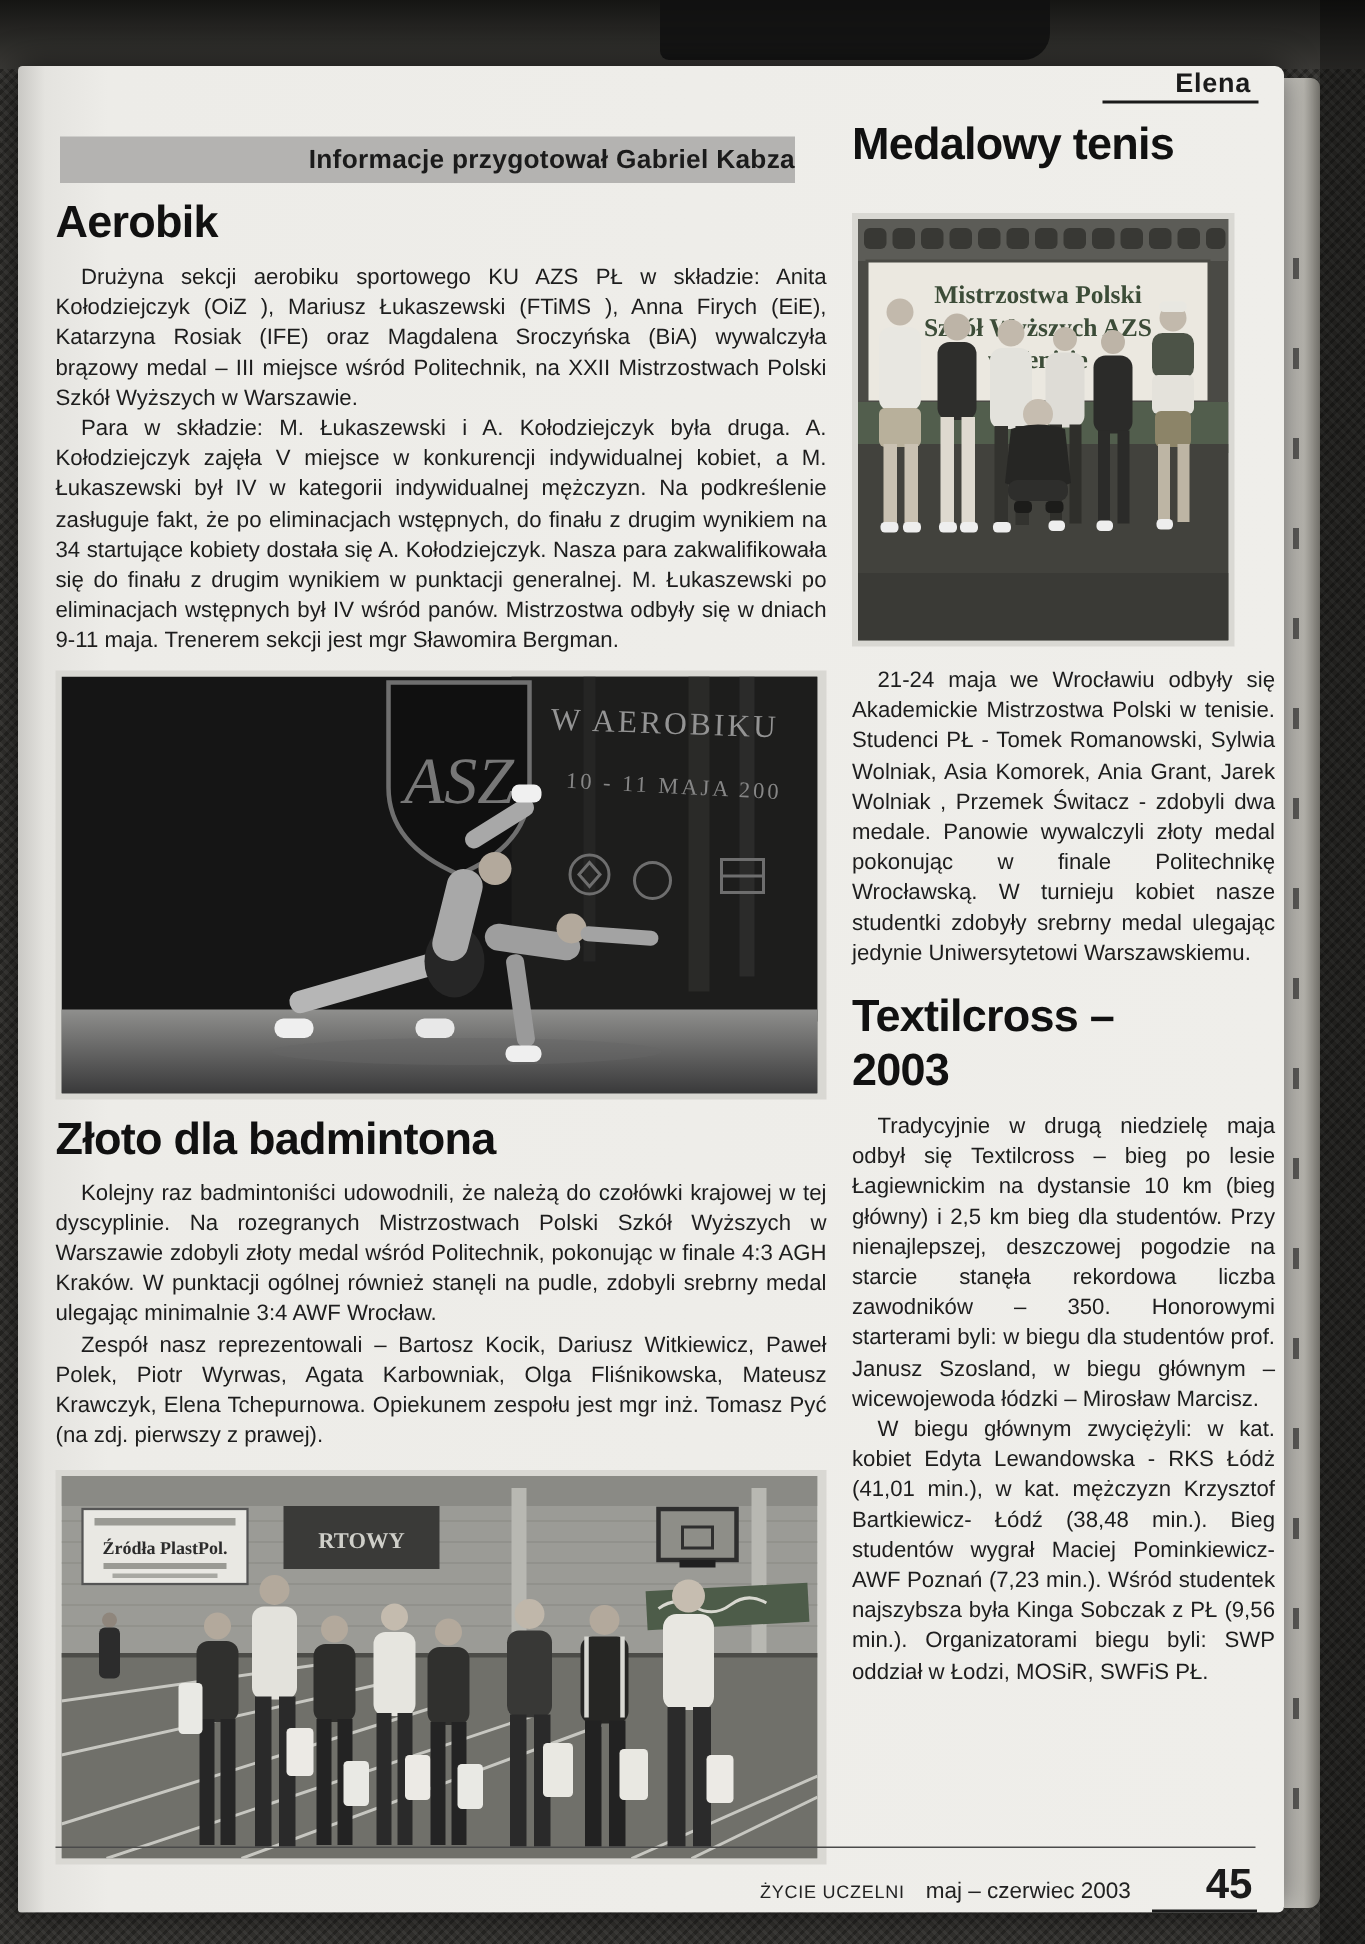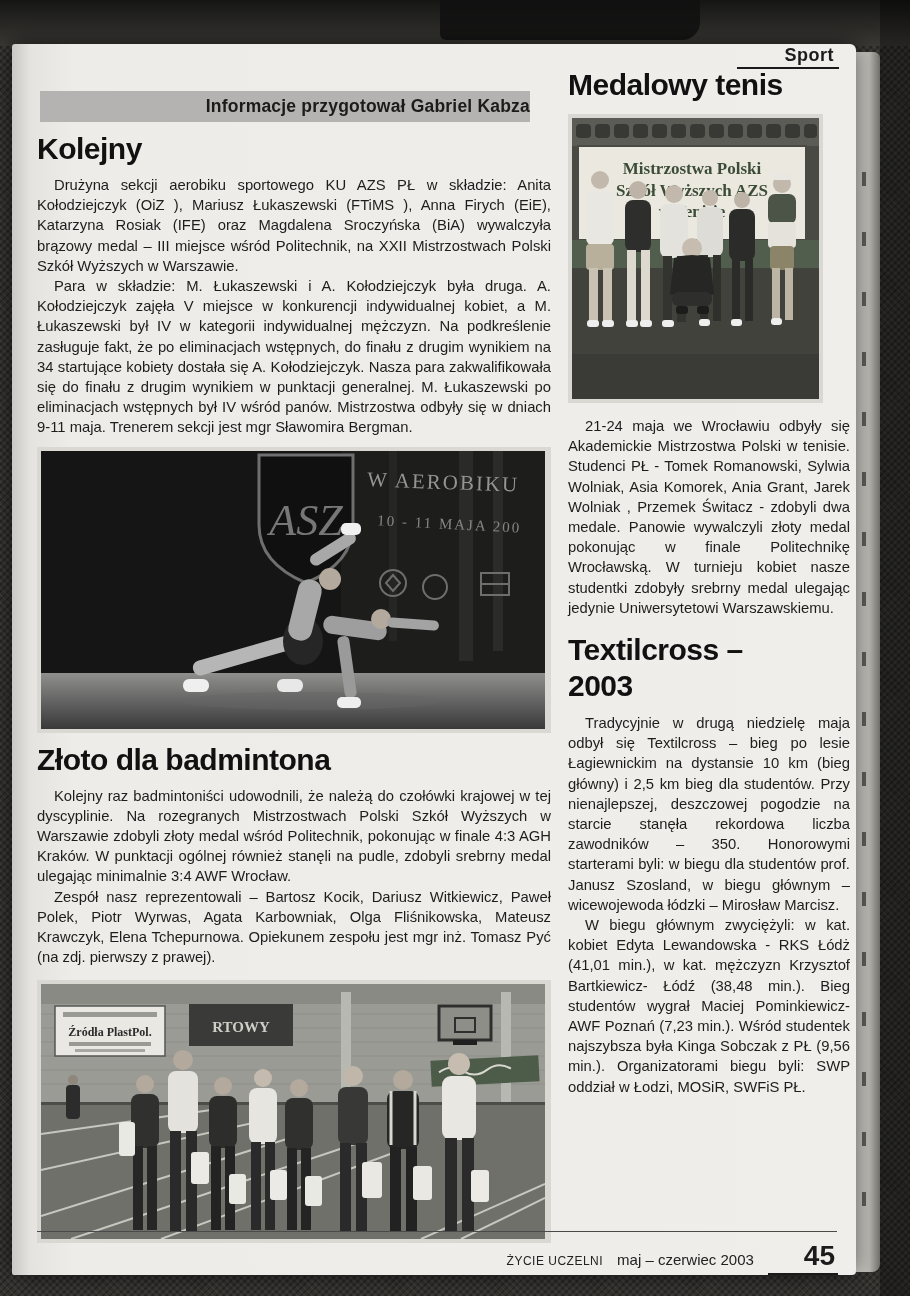--- a/index.html
+++ b/index.html
@@ -27,21 +27,21 @@
     background:linear-gradient(90deg,#c9c8c4 0,#e4e3df 18px,#edecE8 60px,#efeeea 100%);
     background-color:#eeede9;
     border-radius:3px 6px 4px 2px;
     box-shadow:0 0 22px rgba(0,0,0,.65);
   }
   .sport-label{position:absolute;top:1px;right:17px;font-size:18px;font-weight:bold;
     border-bottom:2px solid #1a1a1a;padding:0 5px 1px 48px;letter-spacing:.5px;}
   .byline-bar{position:absolute;left:28px;top:47px;width:477px;height:31px;background:#b4b3b1;
     font-size:17.5px;font-weight:bold;line-height:31px;padding-left:13px;letter-spacing:.2px;text-align:right;}
   .col-left{position:absolute;left:25px;top:88px;width:514px;}
-  .col-right{position:absolute;left:556px;top:24px;width:282px;}
+  .col-right{position:absolute;left:556px;top:36px;width:282px;}
   h1.article-title{font-size:30px;font-weight:bold;margin:0 0 9px 0;letter-spacing:-.5px;color:#111;}
   h1.tx-title{width:215px;line-height:36px;margin:14px 0 9px 0;}
   .body-text p{font-size:14.8px;line-height:20.2px;text-align:justify;text-indent:17px;margin:0;color:#1d1d1d;}
   .photo-frame{background:#d9d8d3;padding:4px;margin:9px 0 10px 0;}
   .photo-frame svg{display:block;}
   .footer-rule{position:absolute;left:25px;top:1187px;width:800px;border-top:1.5px solid #4a4a4a;}
   .footer{position:absolute;top:1196px;right:18px;display:flex;align-items:baseline;gap:14px;}
   .footer .mag{font-size:12px;letter-spacing:.5px;color:#222;}
   .footer .issue{font-size:15px;color:#222;}
   .footer .pageno{font-size:28px;font-weight:bold;border-bottom:2.5px solid #1a1a1a;
@@ -51,26 +51,26 @@
 </head>
 <body>
 
 <div class="bg-top-shadow"></div>
 <div class="bg-top-blob"></div>
 <div class="bg-right"></div>
 <div class="page-edge-strip"></div>
 
 <div class="page">
 
-  <div class="sport-label">Sport</div>
+  <div class="sport-label">Elena</div>
 
   <div class="byline-bar">Informacje przygotował Gabriel Kabza</div>
 
   <div class="col-left body-text">
-    <h1 class="article-title">Kolejny</h1>
+    <h1 class="article-title">Aerobik</h1>
     <p>Drużyna sekcji aerobiku sportowego KU AZS PŁ w składzie: Anita Kołodziejczyk (OiZ ), Mariusz Łukaszewski (FTiMS ), Anna Firych (EiE), Katarzyna Rosiak (IFE) oraz Magdalena Sroczyńska (BiA) wywalczyła brązowy medal – III miejsce wśród Politechnik, na XXII Mistrzostwach Polski Szkół Wyższych w Warszawie.</p>
     <p>Para w składzie: M. Łukaszewski i A. Kołodziejczyk była druga. A. Kołodziejczyk zajęła V miejsce w konkurencji indywidualnej kobiet, a M. Łukaszewski był IV w kategorii indywidualnej mężczyzn. Na podkreślenie zasługuje fakt, że po eliminacjach wstępnych, do finału z drugim wynikiem na 34 startujące kobiety dostała się A. Kołodziejczyk. Nasza para zakwalifikowała się do finału z drugim wynikiem w punktacji generalnej. M. Łukaszewski po eliminacjach wstępnych był IV wśród panów. Mistrzostwa odbyły się w dniach 9-11 maja. Trenerem sekcji jest mgr Sławomira Bergman.</p>
 
     <div class="photo-frame">
       <svg width="504" height="278" viewBox="0 0 504 278">
         <defs>
           <linearGradient id="floorG" x1="0" y1="0" x2="0" y2="1">
             <stop offset="0" stop-color="#8f8f8d"></stop>
               <stop offset="1" stop-color="#39393a"></stop>
           </linearGradient>
@@ -226,21 +226,21 @@
               <rect x="12" y="186" width="18" height="32" rx="3" fill="#eceae5"></rect>
             </g>
         </g>
       </svg>
     </div>
   </div>
 
   <div class="col-right body-text">
     <h1 class="article-title">Medalowy tenis</h1>
 
-    <div class="photo-frame" style="width:247px;margin-top:12px;margin-bottom:13px;">
+    <div class="photo-frame" style="width:247px;margin-top:28px;margin-bottom:13px;">
       <svg width="247" height="281" viewBox="0 0 247 281">
         <rect width="247" height="281" fill="#4a4a45"></rect>
 
         <rect width="247" height="28" fill="#5c5c57"></rect>
         <g fill="#383834">
           <rect x="4" y="6" width="15" height="14" rx="4"></rect>
             <rect x="23" y="6" width="15" height="14" rx="4"></rect>
           <rect x="42" y="6" width="15" height="14" rx="4"></rect>
             <rect x="61" y="6" width="15" height="14" rx="4"></rect>
           <rect x="80" y="6" width="15" height="14" rx="4"></rect>

